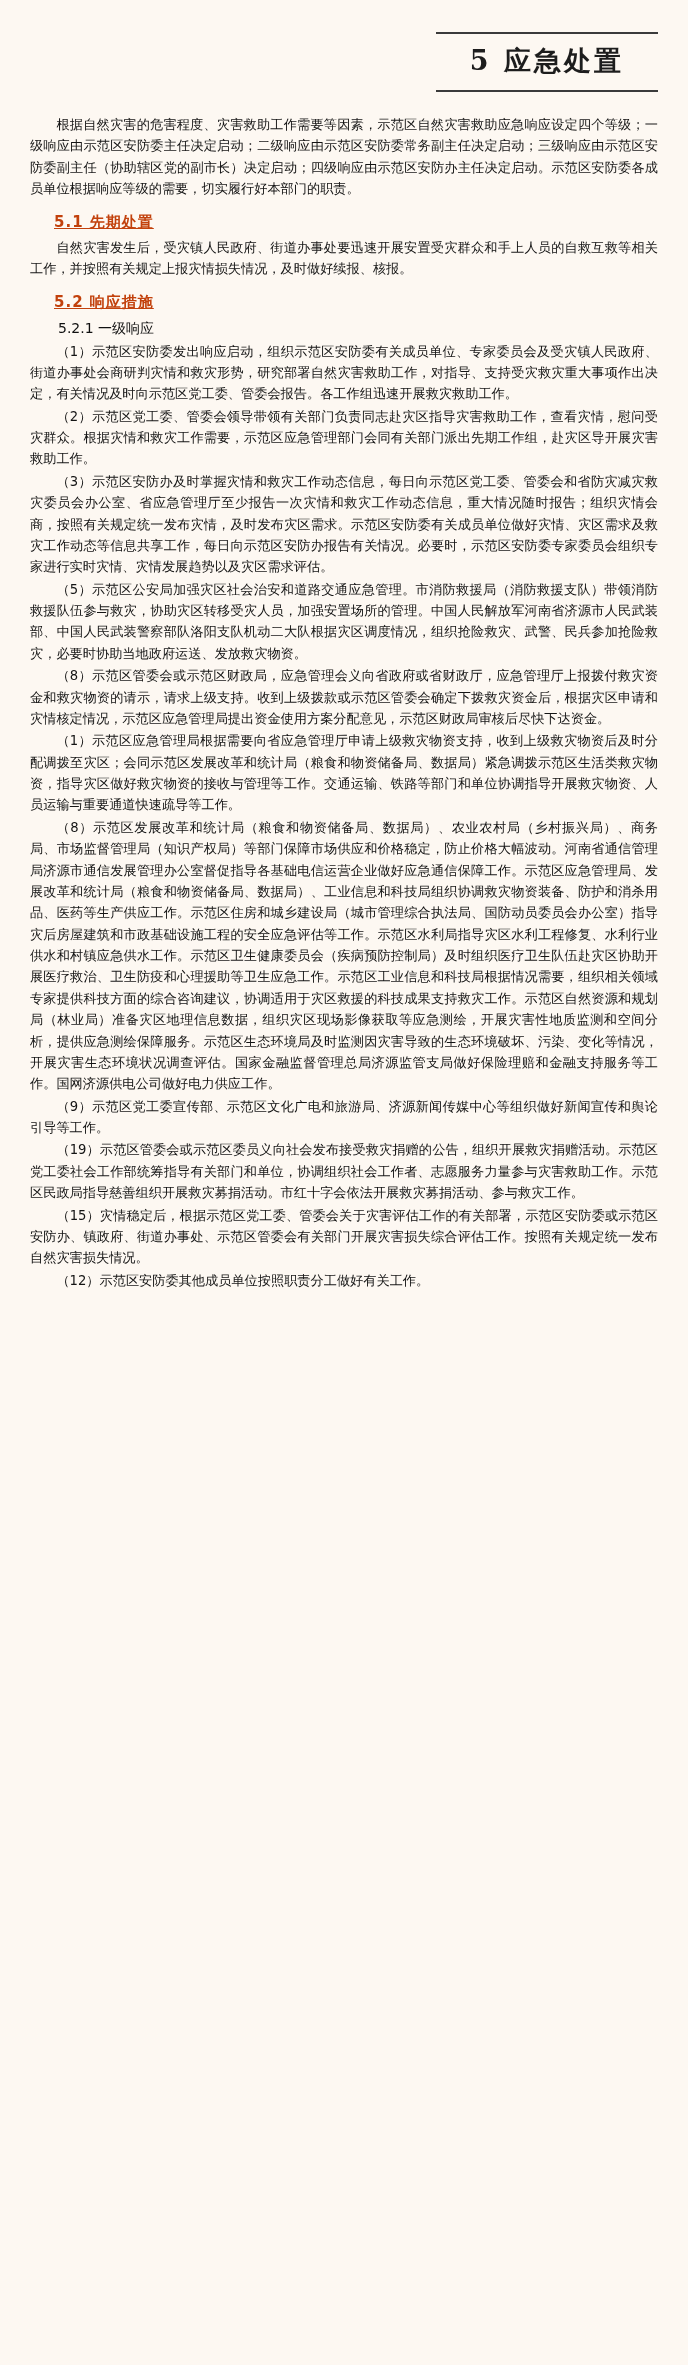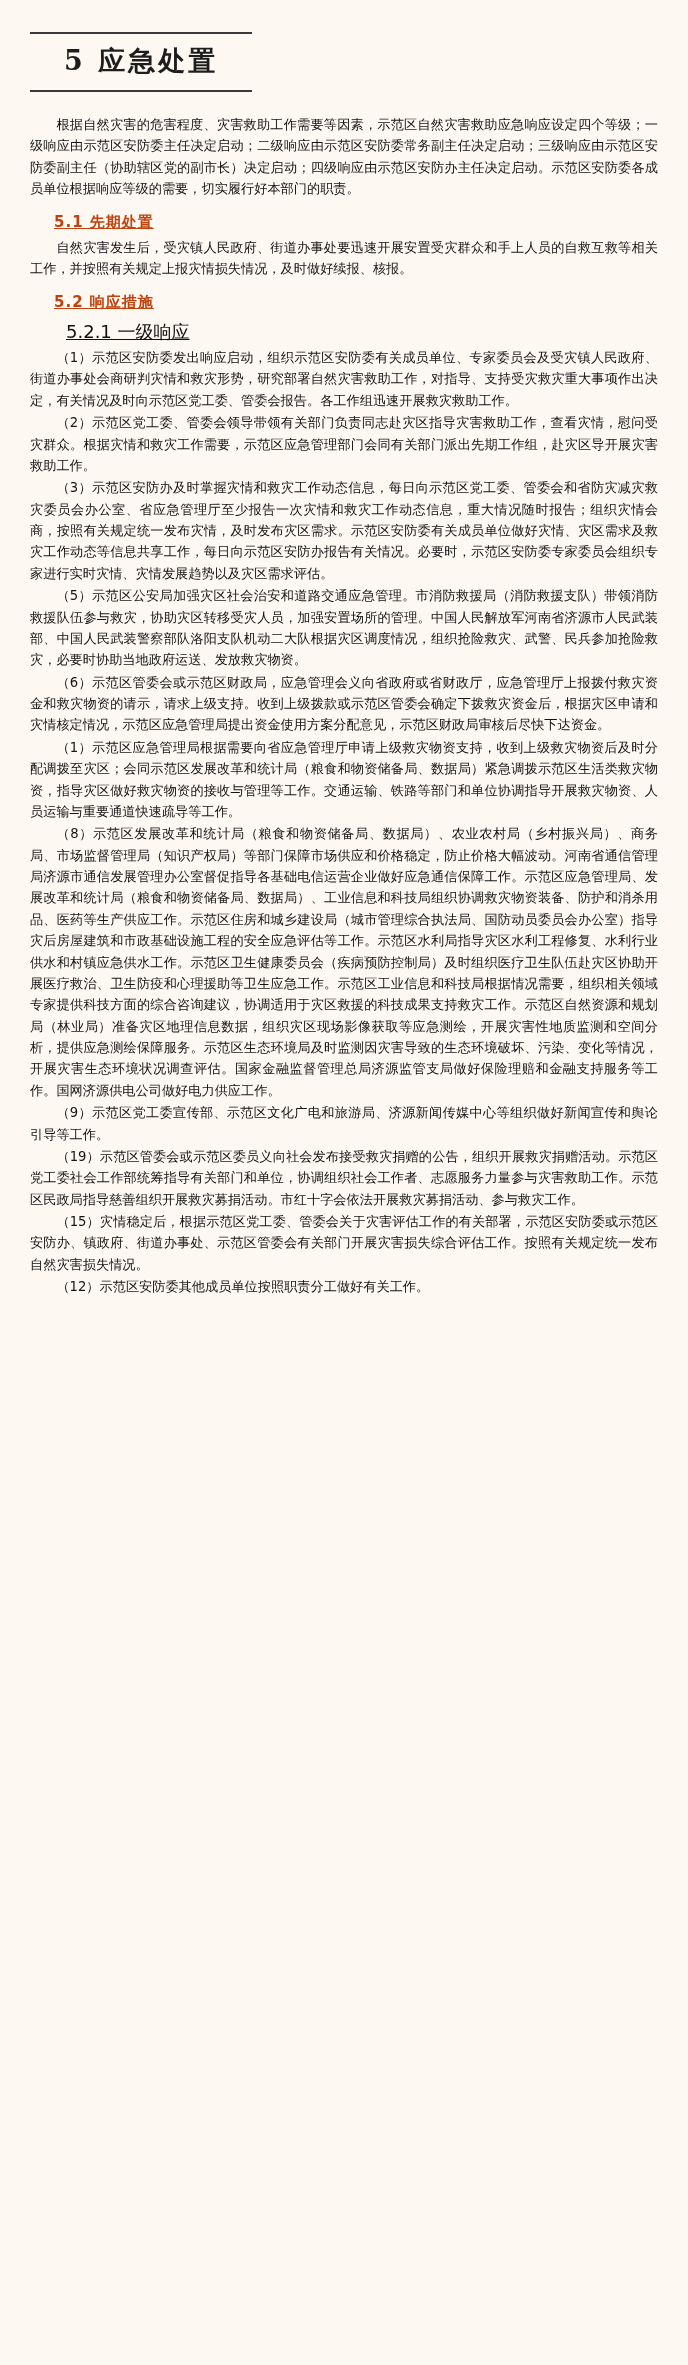--- a/index.html
+++ b/index.html
@@ -13,21 +13,21 @@
   }
   .page {
     width: 688px;
     min-height: 2365px;
     box-sizing: border-box;
     background: #fdf8f2;
     padding: 26px 30px 40px 30px;
   }
   .title-bar {
     margin: 6px 0 22px 0;
-    text-align: left;
+    text-align: right;
   }
   .title-bar .title-inner {
     display: inline-block;
     border-top: 2px solid #3b3b3b;
     border-bottom: 2px solid #3b3b3b;
     padding: 9px 34px 11px 34px;
     font-size: 27px;
     font-weight: bold;
     letter-spacing: 3px;
     color: #1d1d1d;
@@ -47,26 +47,25 @@
   h2.h-2 {
     font-size: 15px;
     font-weight: bold;
     margin: 10px 0 3px 0;
     text-indent: 1.6em;
     letter-spacing: 1px;
     color: #c2410c;
     text-decoration: underline;
   }
   h3.h-3 {
-    font-size: 18px;
+    font-size: 14px;
     font-weight: normal;
     margin: 3px 0 1px 0;
     text-indent: 2em;
     color: #101010;
-    text-decoration: underline;
   }
 </style>
 </head>
 <body>
 
 <div class="page">
 
   <div class="title-bar">
     <span class="title-inner">5  应急处置</span>
   </div>
@@ -78,21 +77,21 @@
     <h2 class="h-2">5.1  先期处置</h2>
     <p class="para">自然灾害发生后，受灾镇人民政府、街道办事处要迅速开展安置受灾群众和手上人员的自救互救等相关工作，并按照有关规定上报灾情损失情况，及时做好续报、核报。</p>
 
     <h2 class="h-2">5.2  响应措施</h2>
     <h3 class="h-3">5.2.1  一级响应</h3>
 
     <p class="para">（1）示范区安防委发出响应启动，组织示范区安防委有关成员单位、专家委员会及受灾镇人民政府、街道办事处会商研判灾情和救灾形势，研究部署自然灾害救助工作，对指导、支持受灾救灾重大事项作出决定，有关情况及时向示范区党工委、管委会报告。各工作组迅速开展救灾救助工作。</p>
     <p class="para">（2）示范区党工委、管委会领导带领有关部门负责同志赴灾区指导灾害救助工作，查看灾情，慰问受灾群众。根据灾情和救灾工作需要，示范区应急管理部门会同有关部门派出先期工作组，赴灾区导开展灾害救助工作。</p>
     <p class="para">（3）示范区安防办及时掌握灾情和救灾工作动态信息，每日向示范区党工委、管委会和省防灾减灾救灾委员会办公室、省应急管理厅至少报告一次灾情和救灾工作动态信息，重大情况随时报告；组织灾情会商，按照有关规定统一发布灾情，及时发布灾区需求。示范区安防委有关成员单位做好灾情、灾区需求及救灾工作动态等信息共享工作，每日向示范区安防办报告有关情况。必要时，示范区安防委专家委员会组织专家进行实时灾情、灾情发展趋势以及灾区需求评估。</p>
     <p class="para">（5）示范区公安局加强灾区社会治安和道路交通应急管理。市消防救援局（消防救援支队）带领消防救援队伍参与救灾，协助灾区转移受灾人员，加强安置场所的管理。中国人民解放军河南省济源市人民武装部、中国人民武装警察部队洛阳支队机动二大队根据灾区调度情况，组织抢险救灾、武警、民兵参加抢险救灾，必要时协助当地政府运送、发放救灾物资。</p>
-    <p class="para">（6）示范区管委会或示范区财政局，应急管理会义向省政府或省财政厅，应急管理厅上报拨付救灾资金和救灾物资的请示，请求上级支持。收到上级拨款或示范区管委会确定下拨救灾资金后，根据灾区申请和灾情核定情况，示范区应急管理局提出资金使用方案分配意见，示范区财政局审核后尽快下达资金。</p>
+    <p class="para">（8）示范区管委会或示范区财政局，应急管理会义向省政府或省财政厅，应急管理厅上报拨付救灾资金和救灾物资的请示，请求上级支持。收到上级拨款或示范区管委会确定下拨救灾资金后，根据灾区申请和灾情核定情况，示范区应急管理局提出资金使用方案分配意见，示范区财政局审核后尽快下达资金。</p>
     <p class="para">（1）示范区应急管理局根据需要向省应急管理厅申请上级救灾物资支持，收到上级救灾物资后及时分配调拨至灾区；会同示范区发展改革和统计局（粮食和物资储备局、数据局）紧急调拨示范区生活类救灾物资，指导灾区做好救灾物资的接收与管理等工作。交通运输、铁路等部门和单位协调指导开展救灾物资、人员运输与重要通道快速疏导等工作。</p>
     <p class="para">（8）示范区发展改革和统计局（粮食和物资储备局、数据局）、农业农村局（乡村振兴局）、商务局、市场监督管理局（知识产权局）等部门保障市场供应和价格稳定，防止价格大幅波动。河南省通信管理局济源市通信发展管理办公室督促指导各基础电信运营企业做好应急通信保障工作。示范区应急管理局、发展改革和统计局（粮食和物资储备局、数据局）、工业信息和科技局组织协调救灾物资装备、防护和消杀用品、医药等生产供应工作。示范区住房和城乡建设局（城市管理综合执法局、国防动员委员会办公室）指导灾后房屋建筑和市政基础设施工程的安全应急评估等工作。示范区水利局指导灾区水利工程修复、水利行业供水和村镇应急供水工作。示范区卫生健康委员会（疾病预防控制局）及时组织医疗卫生队伍赴灾区协助开展医疗救治、卫生防疫和心理援助等卫生应急工作。示范区工业信息和科技局根据情况需要，组织相关领域专家提供科技方面的综合咨询建议，协调适用于灾区救援的科技成果支持救灾工作。示范区自然资源和规划局（林业局）准备灾区地理信息数据，组织灾区现场影像获取等应急测绘，开展灾害性地质监测和空间分析，提供应急测绘保障服务。示范区生态环境局及时监测因灾害导致的生态环境破坏、污染、变化等情况，开展灾害生态环境状况调查评估。国家金融监督管理总局济源监管支局做好保险理赔和金融支持服务等工作。国网济源供电公司做好电力供应工作。</p>
     <p class="para">（9）示范区党工委宣传部、示范区文化广电和旅游局、济源新闻传媒中心等组织做好新闻宣传和舆论引导等工作。</p>
     <p class="para">（19）示范区管委会或示范区委员义向社会发布接受救灾捐赠的公告，组织开展救灾捐赠活动。示范区党工委社会工作部统筹指导有关部门和单位，协调组织社会工作者、志愿服务力量参与灾害救助工作。示范区民政局指导慈善组织开展救灾募捐活动。市红十字会依法开展救灾募捐活动、参与救灾工作。</p>
     <p class="para">（15）灾情稳定后，根据示范区党工委、管委会关于灾害评估工作的有关部署，示范区安防委或示范区安防办、镇政府、街道办事处、示范区管委会有关部门开展灾害损失综合评估工作。按照有关规定统一发布自然灾害损失情况。</p>
     <p class="para">（12）示范区安防委其他成员单位按照职责分工做好有关工作。</p>
 
   </div>
 </div>
 

